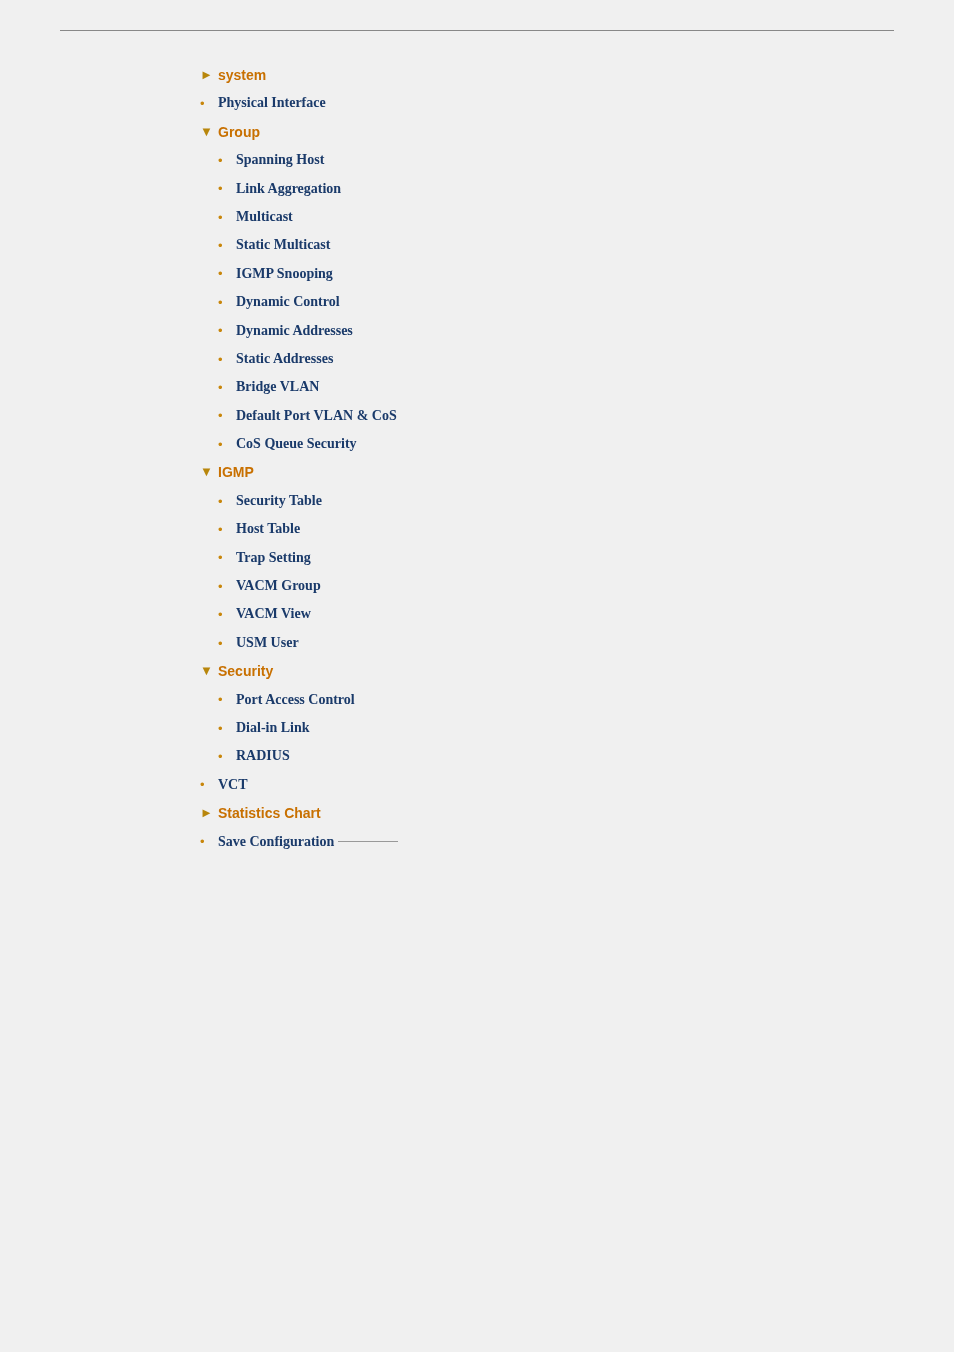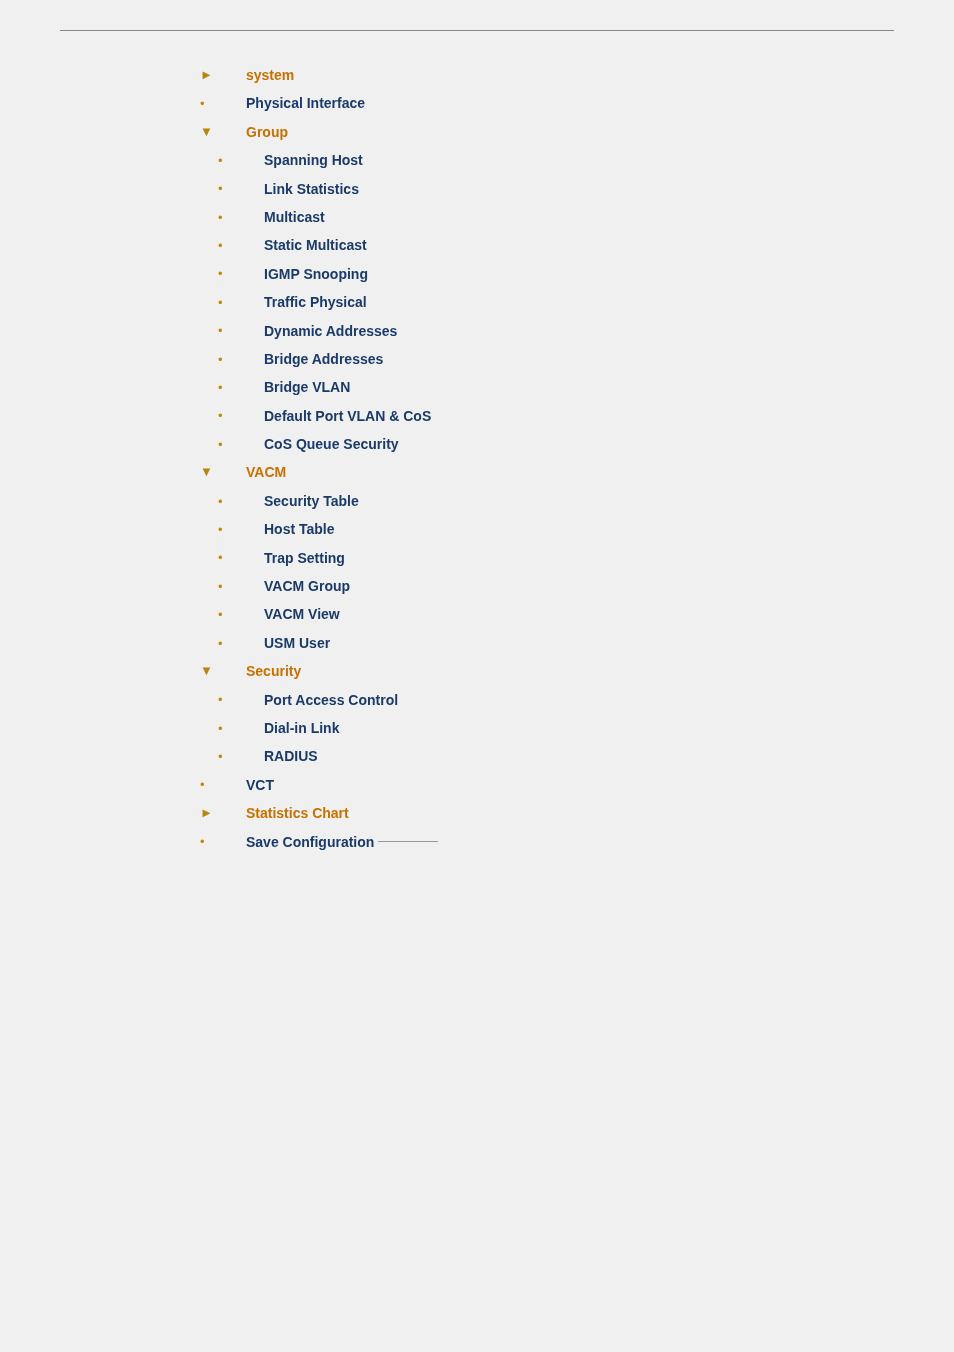--- a/index.html
+++ b/index.html
@@ -44,21 +44,20 @@
 
     .nav-item .bullet {
       display: inline-block;
       width: 18px;
       flex-shrink: 0;
       font-size: 13px;
     }
 
     .nav-item .label {
       font-weight: bold;
-      margin-left: 28px;
     }
 
     
     .arrow-right {
       color: #b8860b;
       font-size: 11px;
     }
 
     
     .arrow-down {
@@ -73,20 +72,21 @@
       line-height: 1;
     }
 
     
     .text-orange {
       color: #c87000;
     }
 
     .text-blue-dark {
       color: #1a3a6a;
+      font-family: Liberation Serif, serif;
     }
 
     
     .child-items {
       padding-left: 18px;
     }
 
     .nav-item.top-level {
       padding-left: 0;
     }
@@ -131,63 +131,63 @@
       <span class="label text-orange">Group</span>
     </div>
 
     <div class="child-items">
       <div class="nav-item child-level">
         <span class="bullet dot">•</span>
         <span class="label text-blue-dark">Spanning Host</span>
       </div>
       <div class="nav-item child-level">
         <span class="bullet dot">•</span>
-        <span class="label text-blue-dark">Link Statistics</span>
+        <span class="label text-blue-dark">Link Aggregation</span>
       </div>
       <div class="nav-item child-level">
         <span class="bullet dot">•</span>
         <span class="label text-blue-dark">Multicast</span>
       </div>
       <div class="nav-item child-level">
         <span class="bullet dot">•</span>
         <span class="label text-blue-dark">Static Multicast</span>
       </div>
       <div class="nav-item child-level">
         <span class="bullet dot">•</span>
         <span class="label text-blue-dark">IGMP Snooping</span>
       </div>
       <div class="nav-item child-level">
         <span class="bullet dot">•</span>
-        <span class="label text-blue-dark">Traffic Physical</span>
+        <span class="label text-blue-dark">Dynamic Control</span>
       </div>
       <div class="nav-item child-level">
         <span class="bullet dot">•</span>
         <span class="label text-blue-dark">Dynamic Addresses</span>
       </div>
       <div class="nav-item child-level">
         <span class="bullet dot">•</span>
-        <span class="label text-blue-dark">Bridge Addresses</span>
+        <span class="label text-blue-dark">Static Addresses</span>
       </div>
       <div class="nav-item child-level">
         <span class="bullet dot">•</span>
         <span class="label text-blue-dark">Bridge VLAN</span>
       </div>
       <div class="nav-item child-level">
         <span class="bullet dot">•</span>
         <span class="label text-blue-dark">Default Port VLAN &amp; CoS</span>
       </div>
       <div class="nav-item child-level">
         <span class="bullet dot">•</span>
         <span class="label text-blue-dark">CoS Queue Security</span>
       </div>
     </div>
 
     <div class="nav-item top-level">
       <span class="bullet arrow-down">▼</span>
-      <span class="label text-orange">VACM</span>
+      <span class="label text-orange">IGMP</span>
     </div>
 
     <div class="child-items">
       <div class="nav-item child-level">
         <span class="bullet dot">•</span>
         <span class="label text-blue-dark">Security Table</span>
       </div>
       <div class="nav-item child-level">
         <span class="bullet dot">•</span>
         <span class="label text-blue-dark">Host Table</span>

